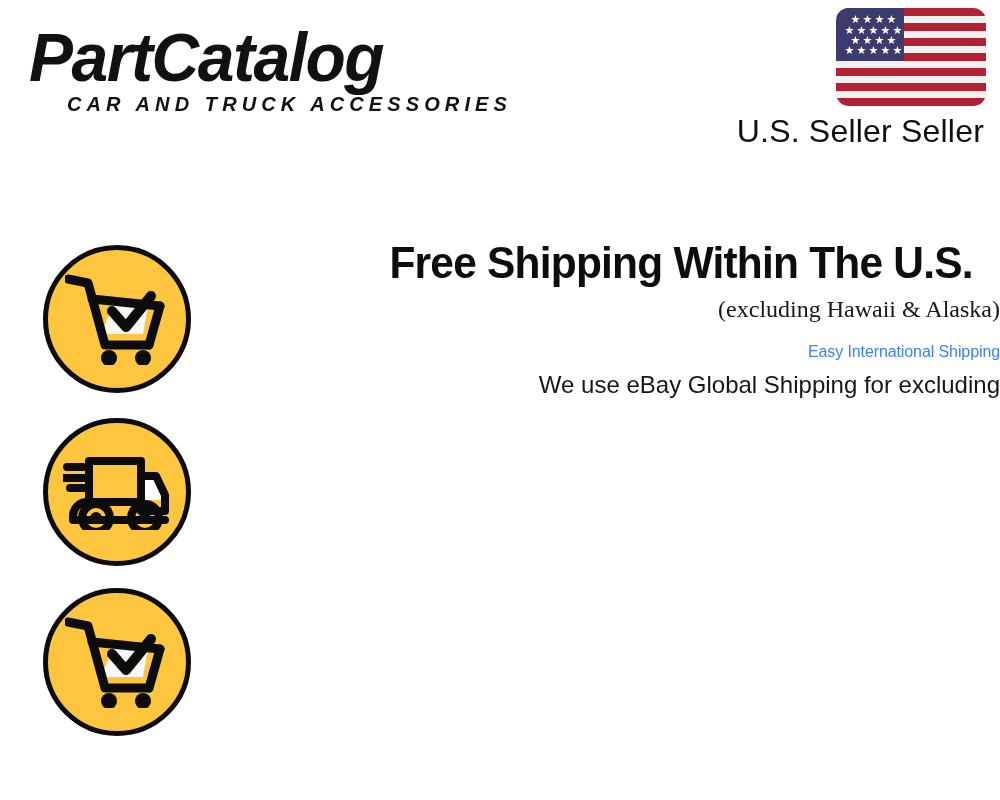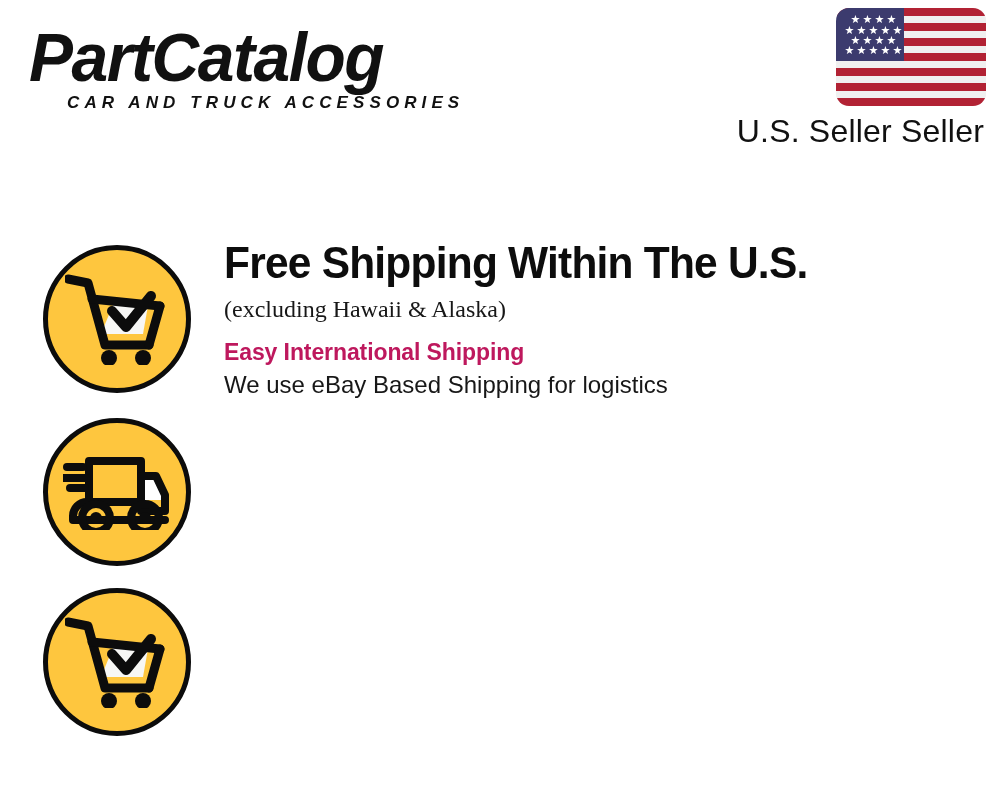--- a/index.html
+++ b/index.html
@@ -49,21 +49,21 @@
     letter-spacing: -1.5px;
     color: #111111;
     transform: scaleX(0.97);
     transform-origin: left center;
     white-space: nowrap;
   }
   .logo-tagline {
     font-family: "Liberation Sans", sans-serif;
     font-weight: 700;
     font-style: italic;
-    font-size: 17px;
+    font-size: 20px;
     letter-spacing: 5.1px;
     color: #111111;
     margin-top: 1px;
     margin-left: 38px;
     white-space: nowrap;
   }
 
   
   .seller-block {
     position: absolute;
@@ -154,20 +154,21 @@
   .feature-icon svg {
     position: absolute;
     left: 50%;
     top: 50%;
     transform: translate(-50%, -50%);
   }
 
   .feature-text {
     flex: 1 1 auto;
     padding-left: 33px;
+    text-align: right;
   }
 
   .feature-title {
     font-family: "Liberation Sans", sans-serif;
     font-weight: 700;
     font-size: 44px;
     line-height: 52px;
     letter-spacing: -0.8px;
     color: #0d0d0d;
     transform: scaleX(0.965);
@@ -182,25 +183,25 @@
     font-family: Liberation Serif, serif;
     font-weight: 400;
     font-size: 24px;
     line-height: 31px;
     color: #171717;
     padding-top: 5px;
     white-space: nowrap;
   }
   .feature-subhead {
     font-family: "Liberation Sans", sans-serif;
-    font-weight: 700;
-    font-size: 23px;
+    font-weight: 400;
+    font-size: 16px;
     line-height: 30px;
     letter-spacing: -0.1px;
-    color: #be185d;
+    color: #3b82f6;
     padding-top: 12px;
     white-space: nowrap;
   }
   .feature-sub {
     font-family: "Liberation Sans", sans-serif;
     font-weight: 400;
     font-size: 24px;
     line-height: 31px;
     color: #171717;
     padding-top: 2px;
@@ -272,21 +273,21 @@
           <path d="M95 33 L84 72" stroke="#0C0C0C" stroke-width="9" stroke-linecap="round" stroke-linejoin="round" fill="none"></path>
           <path d="M47 38 L61 54 L86 23" stroke="#0C0C0C" stroke-width="10" stroke-linecap="round" stroke-linejoin="round" fill="none"></path>
           <circle cx="44" cy="85" r="8" fill="#0C0C0C"></circle>
           <circle cx="78" cy="85" r="8" fill="#0C0C0C"></circle>
         </svg>
       </div>
       <div class="feature-text">
         <div class="feature-title">Free Shipping Within The U.S.</div>
         <div class="feature-note">(excluding Hawaii &amp; Alaska)</div>
         <div class="feature-subhead">Easy International Shipping</div>
-        <div class="feature-sub">We use eBay Based Shipping for logistics</div>
+        <div class="feature-sub">We use eBay Global Shipping for excluding</div>
       </div>
     </div>
 
     <div class="feature-row row-1">
       <div class="feature-icon">
         <svg width="108" height="76" viewBox="0 0 108 76" fill="none" aria-hidden="true">
           <path d="M80 25 H92 L99 40 V46 H80 Z" fill="#FFFFFF"></path>
           <path d="M26 7 H78 V48 H26 Z" stroke="#0C0C0C" stroke-width="8" stroke-linejoin="round" fill="none"></path>
           <path d="M78 22 H93 L102 41 V57 H78 Z" stroke="#0C0C0C" stroke-width="8" stroke-linejoin="round" fill="none"></path>
           <path d="M26 48 H78" stroke="#0C0C0C" stroke-width="8" stroke-linecap="round"></path>

